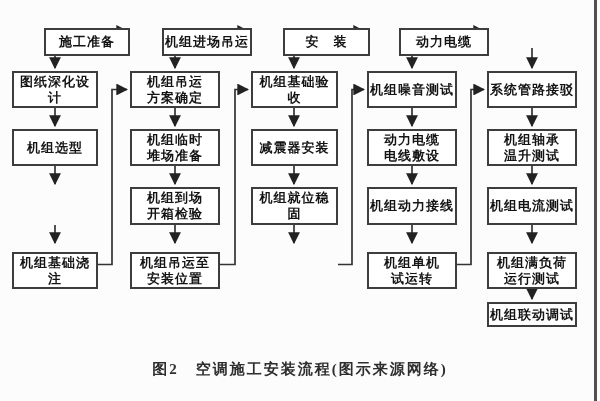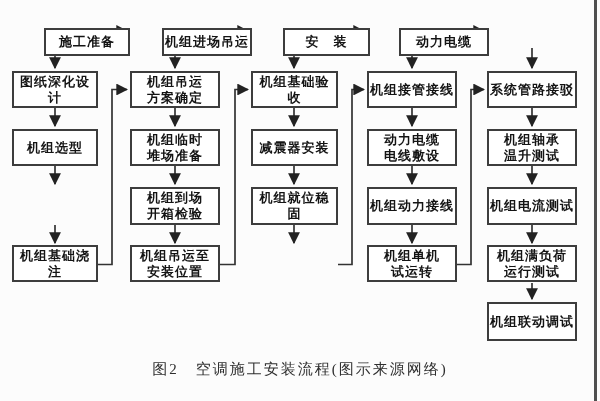--- a/index.html
+++ b/index.html
@@ -12,33 +12,33 @@
     position:absolute;box-sizing:border-box;
     background:#ffffff;border:2px solid #3d3d3d;
     display:flex;align-items:center;justify-content:center;
     text-align:center;font-weight:700;font-size:13px;line-height:1.2;
     color:#141414;white-space:pre-line;letter-spacing:1px;
   }
   .arrows{position:absolute;left:0;top:0;pointer-events:none;}
   .caption{
     position:absolute;left:0;top:360px;width:600px;text-align:center;
     font-family:"Liberation Serif","DejaVu Serif",serif;
-    font-size:15px;color:#2e2e2e;letter-spacing:2px;
+    font-size:15px;color:#2e2e2e;letter-spacing:2px;font-weight:bold;
   }
   .edge-artifact{
     position:absolute;top:0;right:3px;width:3px;height:401px;background:#4f4f4f;
   }
   
   .c1{left:12px;width:86px;}  .c2{left:130px;width:90px;font-family:Liberation Serif, serif;}
   .c3{left:251px;width:87px;} .c4{left:367px;width:90px;}
   .c5{left:487px;width:90px;}
   
   .r1{top:28px;height:28px;margin-left:32px;}  .r2{top:71px;height:37px;}
   .r3{top:129px;height:37px;} .r4{top:187px;height:38px;}
-  .r5{top:245px;height:37px;} .r6{top:302px;height:39px;}
+  .r5{top:252px;height:37px;} .r6{top:302px;height:25px;}
 </style>
 </head>
 <body>
 
 <div class="stage">
 
   <svg class="arrows" width="600" height="401" viewBox="0 0 600 401">
     <defs>
       <marker id="ah" viewBox="0 0 10 10" refX="9" refY="5" markerWidth="7" markerHeight="7" orient="auto">
         <path d="M0,0 L10,5 L0,10 Z" fill="#222"></path>
@@ -98,21 +98,21 @@
 堆场准备</div>
   <div class="flow-box c2 r5">机组吊运至
 安装位置</div>
 
   <div class="flow-box c3 r1">安　装</div>
   <div class="flow-box c3 r2">机组基础验收</div>
   <div class="flow-box c3 r3">减震器安装</div>
   <div class="flow-box c3 r4">机组就位稳固</div>
 
   <div class="flow-box c4 r1">动力电缆</div>
-  <div class="flow-box c4 r2">机组接管接线</div>
+  <div class="flow-box c4 r2">机组噪音测试</div>
   <div class="flow-box c4 r3">动力电缆
 电线敷设</div>
   <div class="flow-box c4 r4">机组动力接线</div>
   <div class="flow-box c4 r5">机组单机
 试运转</div>
 
   <div class="flow-box c5 r2">系统管路接驳</div>
   <div class="flow-box c5 r3">机组轴承
 温升测试</div>
   <div class="flow-box c5 r4">机组电流测试</div>

